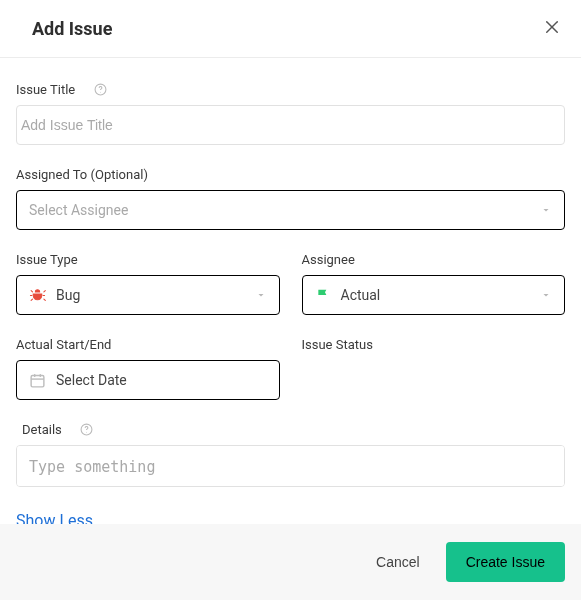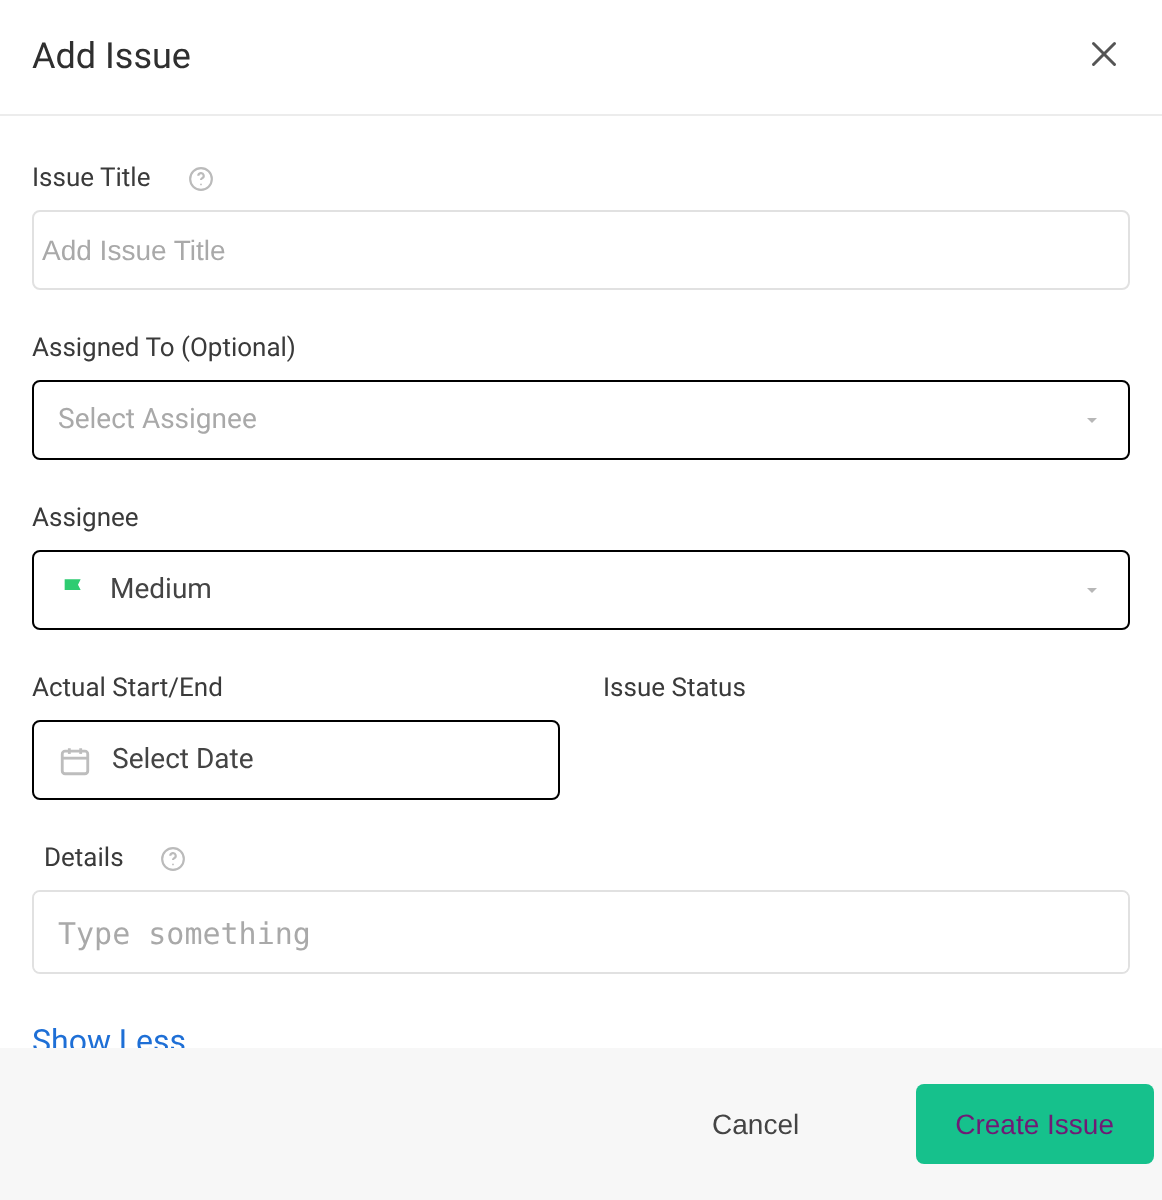--- a/index.html
+++ b/index.html
@@ -20,22 +20,23 @@
   }
   .modal-header {
     display: flex;
     align-items: center;
     justify-content: space-between;
     padding: 14px 16px 14px 16px;
     border-bottom: 1px solid #ececec;
   }
   .modal-title {
     font-size: 18px;
-    font-weight: 400;
+    font-weight: 700;
     color: #2f2f2f;
+    margin-left: 16px;
   }
   .close-btn {
     background: none;
     border: none;
     padding: 4px;
     cursor: pointer;
     color: #555;
     display: flex;
     align-items: center;
     justify-content: center;
@@ -122,44 +123,43 @@
   .show-less {
     color: #1e6fd6;
     font-size: 16px;
     text-decoration: underline;
     cursor: pointer;
     display: inline-block;
     margin-top: 6px;
   }
   .modal-footer {
     background: #f7f7f7;
-    padding: 18px 4px;
+    padding: 18px 16px;
     display: flex;
     justify-content: flex-end;
     gap: 20px;
     align-items: center;
   }
   .cancel-btn {
     background: none;
     border: none;
     color: #444;
     font-size: 14px;
     cursor: pointer;
     padding: 8px 6px;
   }
   .primary-btn {
     background: #1abc9c;
     background: #16c18c;
     border: none;
-    color: #701a75;
+    color: #000000;
     font-size: 14px;
     padding: 12px 20px;
     border-radius: 4px;
     cursor: pointer;
-    margin-left: 32px;
   }
   .details-label-wrap {
     margin-left: 6px;
     margin-bottom: 8px;
     display:flex;
     align-items:center;
     gap:18px;
     font-size:13px;
     color:#3a3a3a;
   }
@@ -208,31 +208,49 @@
         <span class="chevron">
           <svg width="12" height="12" viewBox="0 0 24 24" fill="currentColor">
               <path d="M7 10l5 5 5-5z"></path>
             </svg>
         </span>
       </div>
     </div>
 
     
     <div class="row2">
+      <div class="field-group">
+        <div class="field-label">Issue Type</div>
+        <div class="select-box">
+          <div class="sb-content">
+            <span class="bug-icon">
+              <svg width="17" height="17" viewBox="0 0 24 24" fill="currentColor">
+                  <path d="M12 4a3 3 0 0 1 3 3h-6a3 3 0 0 1 3-3zm-6 6h12v2a6 6 0 1 1-12 0v-2zM4 12H2m20 0h-2M5 7l-2-2m18 2 2-2M5 17l-2 2m18-2 2 2" stroke="currentColor" stroke-width="1.5" fill="currentColor" stroke-linecap="round"></path>
+                </svg>
+            </span>
+            <span class="sb-value">Bug</span>
+          </div>
+          <span class="chevron">
+            <svg width="12" height="12" viewBox="0 0 24 24" fill="currentColor">
+                <path d="M7 10l5 5 5-5z"></path>
+              </svg>
+          </span>
+        </div>
+      </div>
 
       <div class="field-group">
         <div class="field-label">Assignee</div>
         <div class="select-box">
           <div class="sb-content">
             <span class="flag-icon">
               <svg width="16" height="16" viewBox="0 0 24 24" fill="currentColor">
                   <path d="M5 3v18M5 4h12l-2 4 2 4H5"></path>
                 </svg>
             </span>
-            <span class="sb-value">Medium</span>
+            <span class="sb-value">Actual</span>
           </div>
           <span class="chevron">
             <svg width="12" height="12" viewBox="0 0 24 24" fill="currentColor">
                 <path d="M7 10l5 5 5-5z"></path>
               </svg>
           </span>
         </div>
       </div>
     </div>
 

